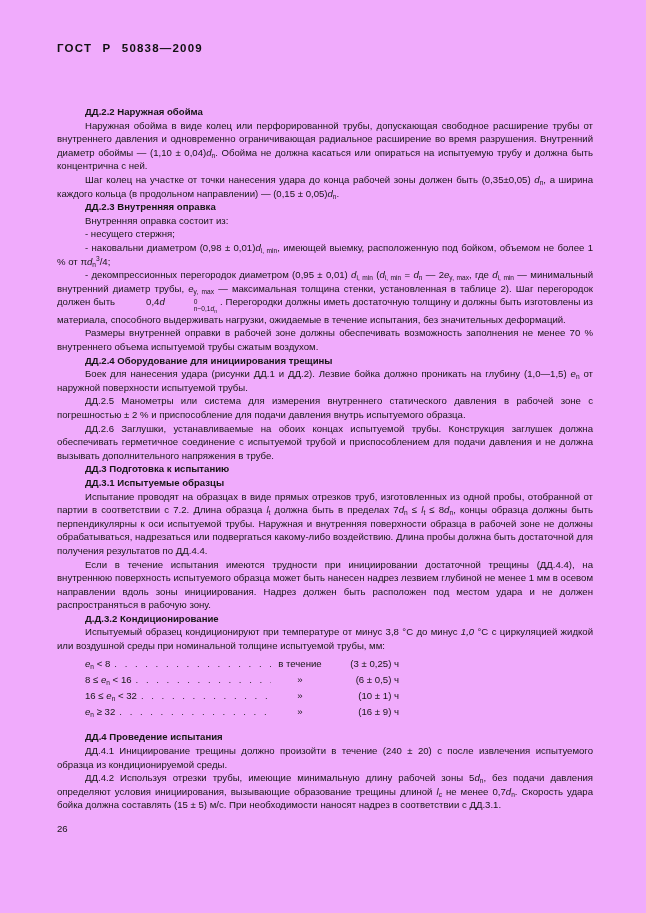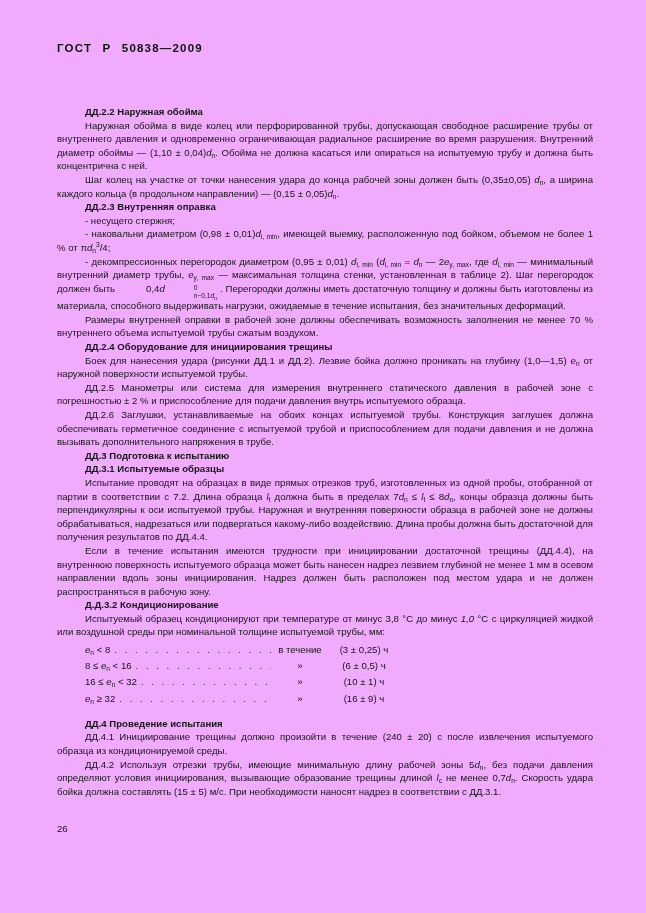--- a/index.html
+++ b/index.html
@@ -40,21 +40,21 @@
 
   
   .list-block { margin: 4px 0 5px 28px; width: 314px; }
   .lrow { display: flex; align-items: baseline; height: 16.2px; white-space: nowrap; }
   .cond { flex: none; }
   .dots {
     flex: 1 1 auto; overflow: hidden; white-space: nowrap;
     letter-spacing: 2.5px; padding: 0 5px 0 4px; color: #2a2a2a;
   }
   .mid { flex: none; width: 58px; text-align: center; }
-  .dur { flex: none; width: 70px; text-align: center; }
+  .dur { flex: none; width: 70px; text-align: right; }
 
   .h-dd4 { margin-top: 9px !important; }
 
   .page-number {
     position: absolute; left: 57px; top: 823px;
     font-size: 9.6px; color: #161616;
   }
 </style>
 </head>
 <body>
@@ -63,20 +63,21 @@
 
   <div class="doc-header">ГОСТ Р 50838—2009</div>
 
   <div class="body-text">
 
     <p class="h">ДД.2.2 Наружная обойма</p>
     <p>Наружная обойма в виде колец или перфорированной трубы, допускающая свободное расширение трубы от внутреннего давления и одновременно ограничивающая радиальное расширение во время разрушения. Внутренний диаметр обоймы — (1,10 ± 0,04)<i>d</i><sub>n</sub>. Обойма не должна касаться или опираться на испытуемую трубу и должна быть концентрична с ней.</p>
     <p>Шаг колец на участке от точки нанесения удара до конца рабочей зоны должен быть (0,35±0,05) <i>d</i><sub>n</sub>, а ширина каждого кольца (в продольном направлении) — (0,15 ± 0,05)<i>d</i><sub>n</sub>.</p>
 
     <p class="h">ДД.2.3 Внутренняя оправка</p>
+    <p>Внутренняя оправка состоит из:</p>
     <p>- несущего стержня;</p>
     <p>- наковальни диаметром (0,98 ± 0,01)<i>d</i><sub>i, min</sub>, имеющей выемку, расположенную под бойком, объемом не более 1 % от π<i>d</i><sub>n</sub><sup>3</sup>/4;</p>
 
     <p><span>- декомпрессионных перегородок диаметром (0,95 ± 0,01) <i>d</i><sub>i, min</sub> (<i>d</i><sub>i, min</sub> = <i>d</i><sub>n</sub> — 2<i>e</i><sub>y, max</sub>, где <i>d</i><sub>i, min</sub> — минимальный внутренний диаметр трубы, <i>e</i><sub>y, max</sub> — максимальная толщина стенки, установленная в таблице 2). Шаг перегородок должен быть</span><span class="tol"><span class="tol-base">0,4<i>d</i></span><span class="tol-stack"><span class="tol-top">0</span><span class="tol-bot">n−0,1<i>d</i><sub>n</sub></span></span></span><span>. Перегородки должны иметь достаточную толщину и должны быть изготовлены из материала, способного выдерживать нагрузки, ожидаемые в течение испытания, без значительных деформаций.</span></p>
 
     <p>Размеры внутренней оправки в рабочей зоне должны обеспечивать возможность заполнения не менее 70 % внутреннего объема испытуемой трубы сжатым воздухом.</p>
 
     <p class="h">ДД.2.4 Оборудование для инициирования трещины</p>
     <p>Боек для нанесения удара (рисунки ДД.1 и ДД.2). Лезвие бойка должно проникать на глубину (1,0—1,5) <i>e</i><sub>n</sub> от наружной поверхности испытуемой трубы.</p>
     <p>ДД.2.5 Манометры или система для измерения внутреннего статического давления в рабочей зоне с погрешностью ± 2 % и приспособление для подачи давления внутрь испытуемого образца.</p>

